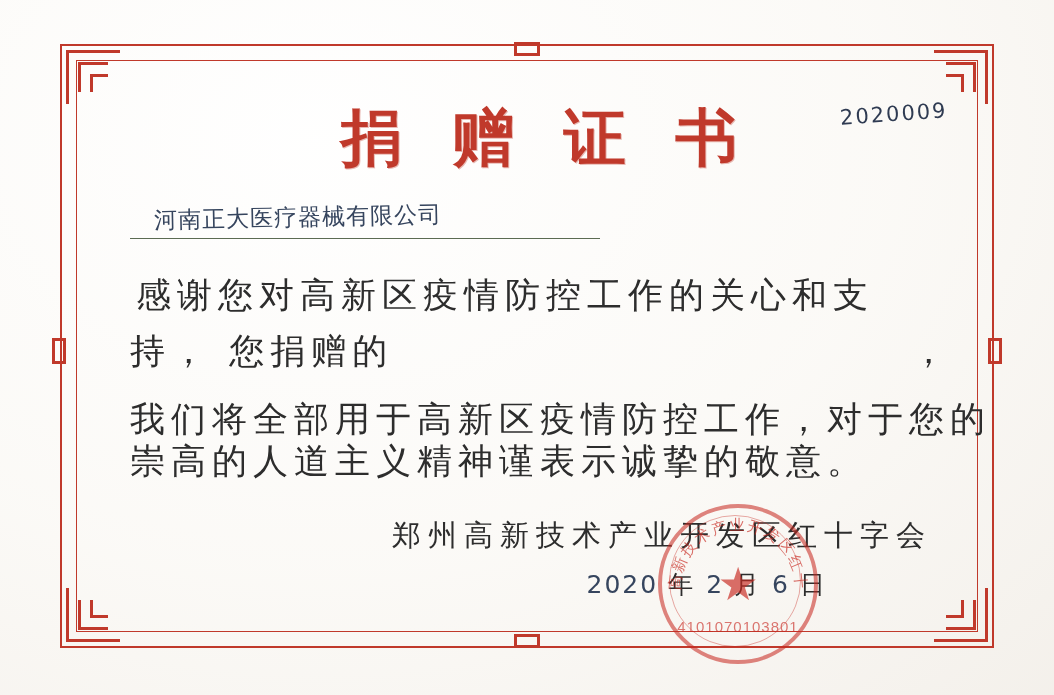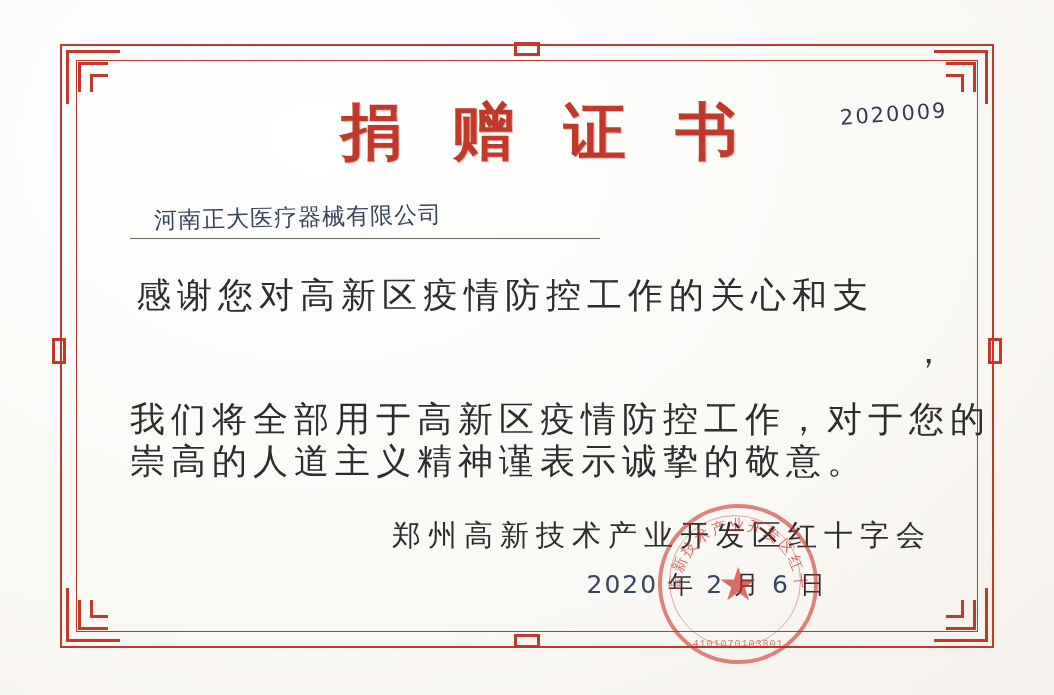--- a/index.html
+++ b/index.html
@@ -79,21 +79,21 @@
     position: absolute;
     left: 96px;
     top: 76px;
     width: 862px;
     height: 540px;
   }
 
   #doc-title {
     position: absolute;
     left: 240px;
-    top: 14px;
+    top: 20px;
     width: 420px;
     text-align: center;
     font-family: "DejaVu Serif", serif;
     font-size: 62px;
     font-weight: bold;
     letter-spacing: 14px;
     color: #c0392b;
     text-shadow: 1px 1px 0 rgba(192,57,43,0.35);
     white-space: nowrap;
   }
@@ -228,25 +228,25 @@
   }
   #seal .seal-arc text {
     font-family: "DejaVu Serif", serif;
     font-size: 15px;
     fill: rgba(200,40,32,0.85);
     letter-spacing: 2px;
   }
   #seal .seal-code {
     position: absolute;
     left: 0;
-    bottom: 10px;
+    bottom: 25px;
     width: 152px;
     text-align: center;
-    font-family: Liberation Mono, monospace;
-    font-size: 10px;
+    font-family: Liberation Sans, sans-serif;
+    font-size: 15px;
     color: rgba(200,40,32,0.8);
     letter-spacing: 1px;
   }
 </style>
 </head>
 <body>
 
 <div id="page">
 
   <div id="paper-tint"></div>
@@ -297,20 +297,21 @@
     <div id="doc-title">捐 赠 证 书</div>
 
     <div id="serial-number">2020009</div>
 
     <div id="recipient-row">
       <span id="recipient-name">河南正大医疗器械有限公司</span>
     </div>
 
     <div class="body-line" id="body-line-1">感谢您对高新区疫情防控工作的关心和支</div>
 
+    <div class="body-line" id="body-line-2-pre">持， 您捐赠的</div>
 
 
     <div class="body-line" id="body-line-2-post">，</div>
 
     <div class="body-line" id="body-line-3">我们将全部用于高新区疫情防控工作，对于您的</div>
 
     <div class="body-line" id="body-line-4">崇高的人道主义精神谨表示诚挚的敬意。</div>
 
     <div id="issuer">郑州高新技术产业开发区红十字会</div>
 

